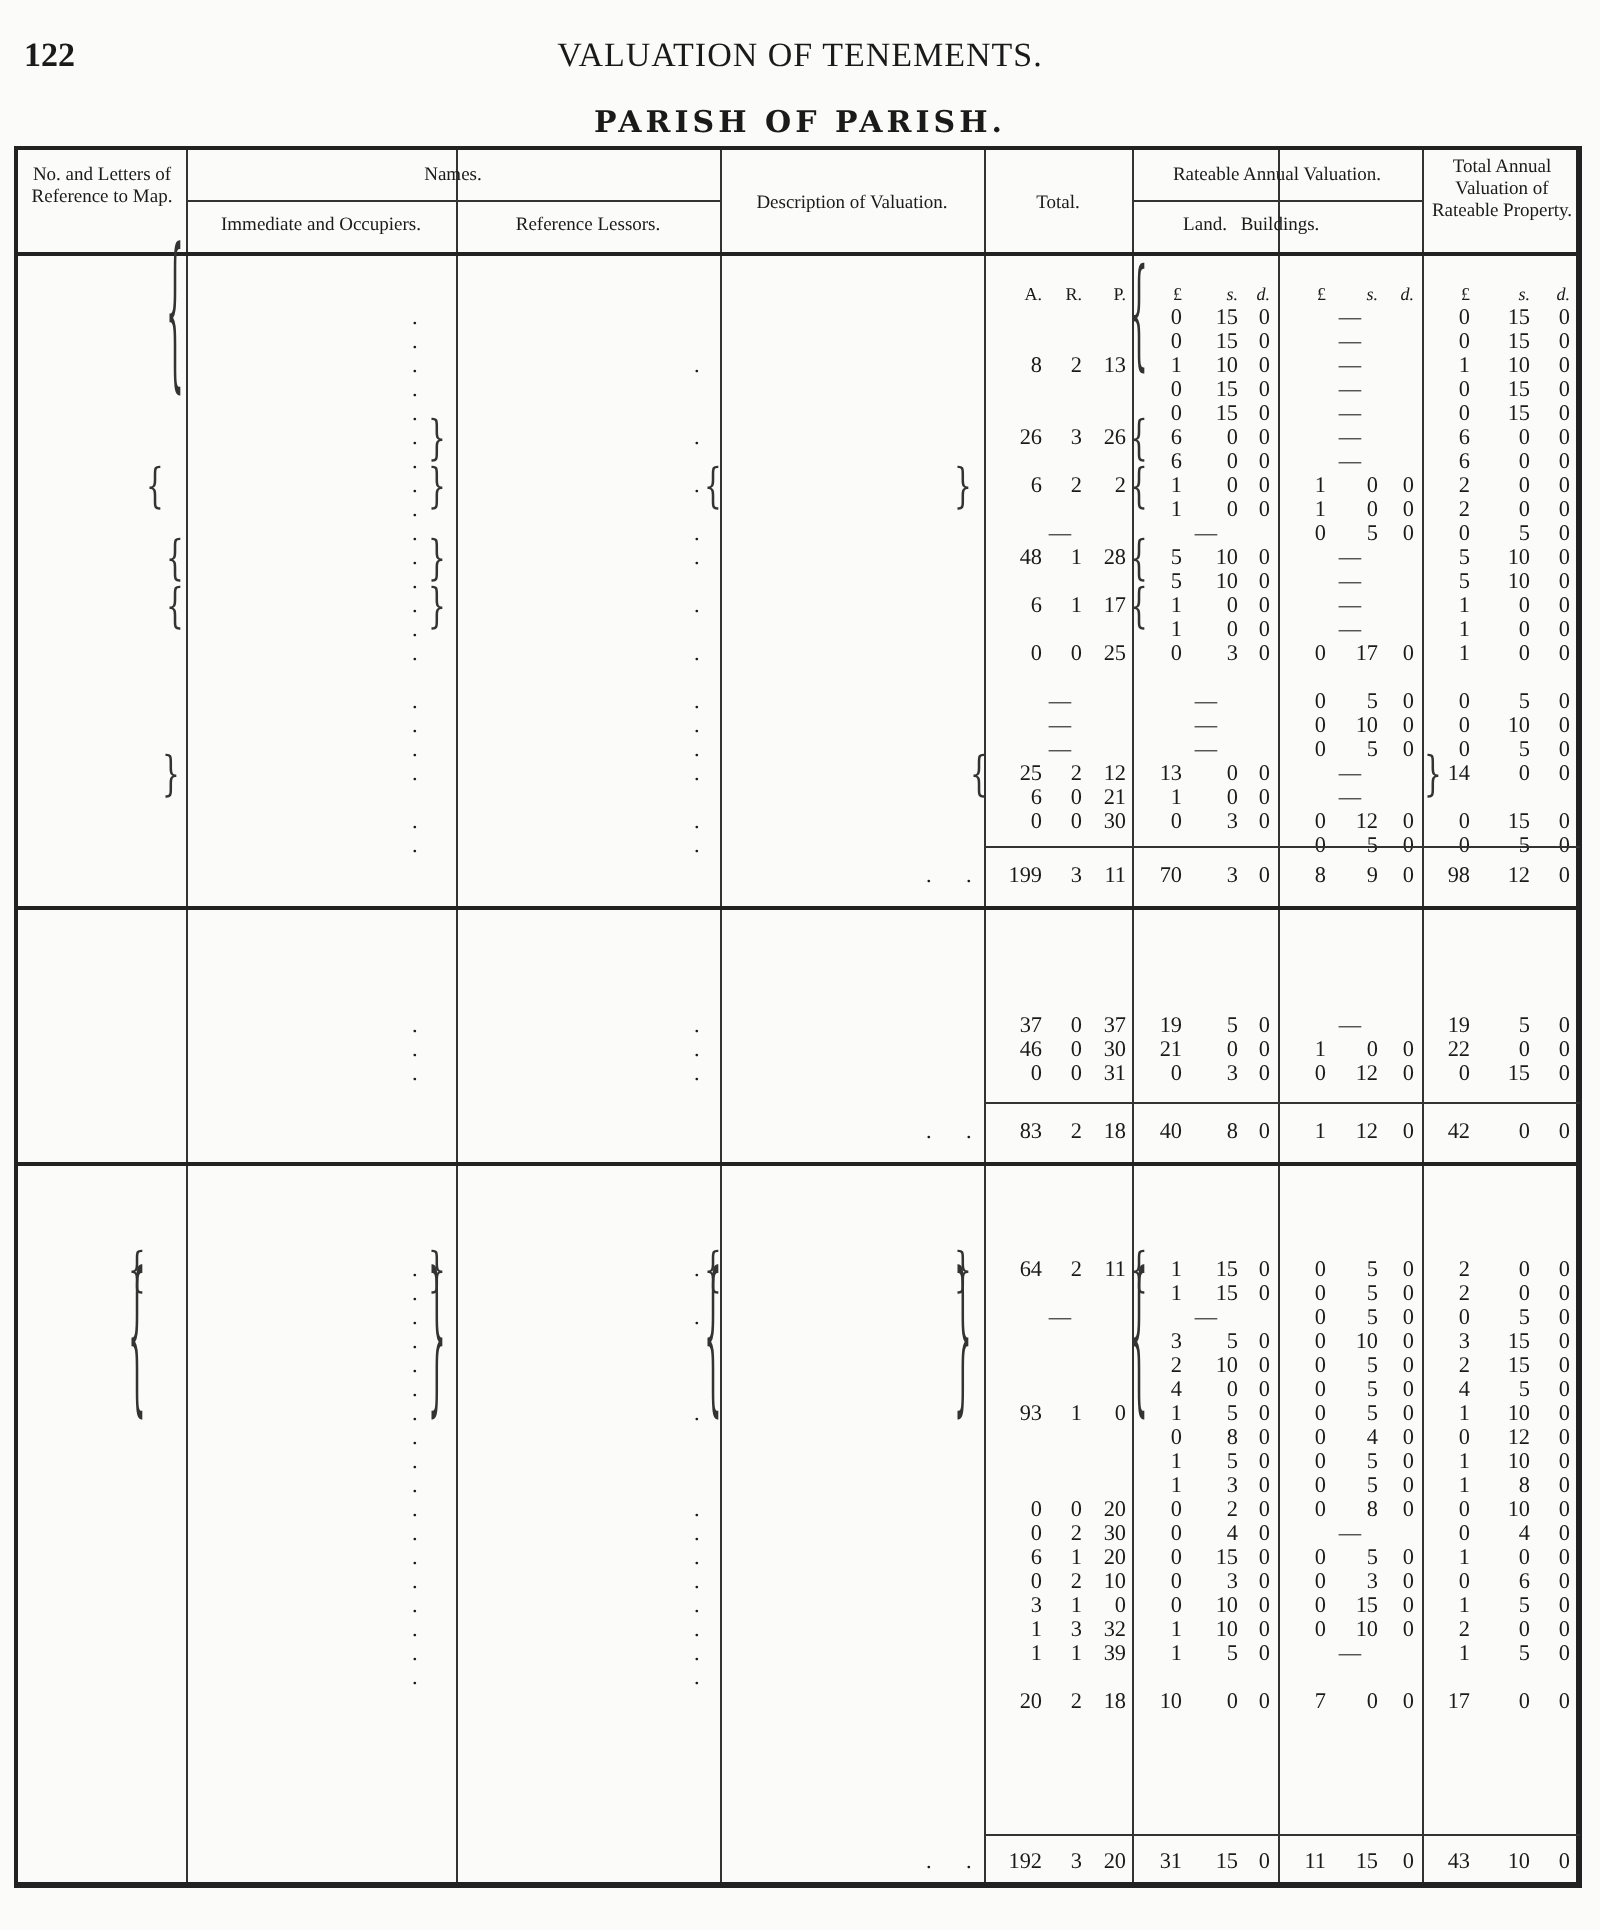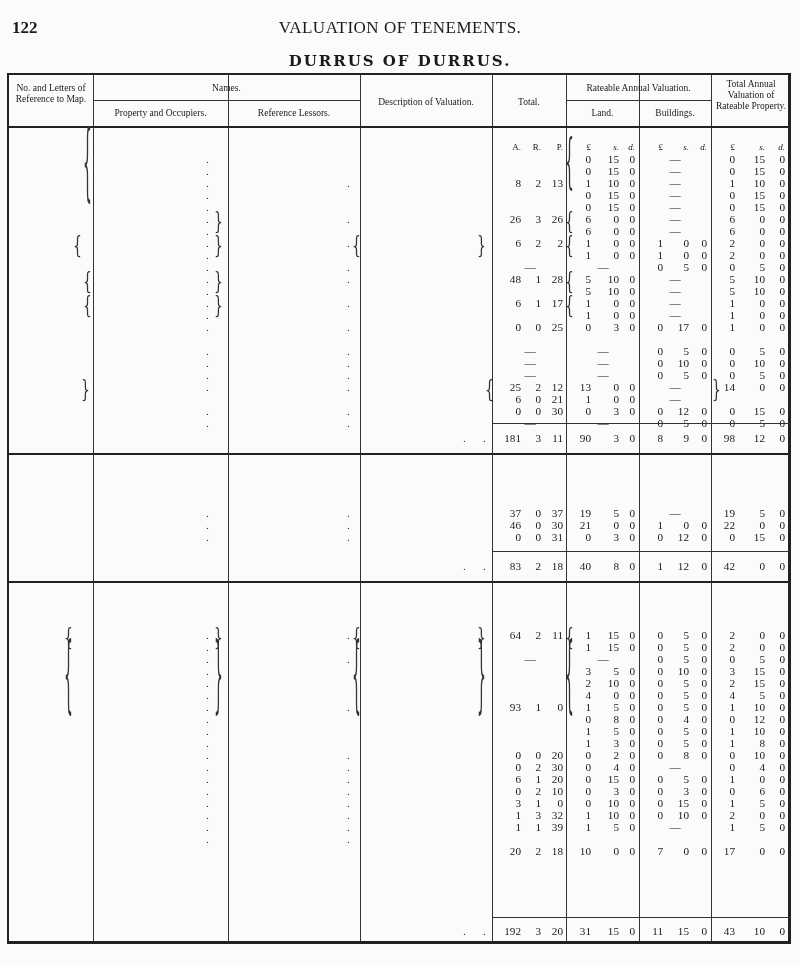--- a/index.html
+++ b/index.html
@@ -21,45 +21,45 @@
   .dots { position: absolute; top: 0; }
   .brace { position: absolute; font-family: "DejaVu Serif", serif; font-weight: 100; color: #333; transform-origin: center; line-height: 1; }
   .townland { position: absolute; font-family: "Liberation Serif", serif; font-size: 11.5px; text-align: center; line-height: 12px; white-space: nowrap; }
   .note { position: absolute; font-family: "Liberation Serif", serif; font-size: 11px; font-style: italic; line-height: 12px; white-space: nowrap; }
 </style>
 </head>
 <body>
 
 <div class="page-num">122</div>
 <div class="running-head">VALUATION OF TENEMENTS.</div>
-<div class="parish">DURRUS OF DURRUS.</div>
+<div class="parish">PARISH OF PARISH.</div>
 
 <div class="frame" id="frame">
 
   <div class="vline" style="left:84px"></div>
   <div class="vline" style="left:219px"></div>
   <div class="vline" style="left:351px"></div>
   <div class="vline" style="left:483px"></div>
   <div class="vline" style="left:557px"></div>
   <div class="vline" style="left:630px;top:0"></div>
   <div class="vline" style="left:702px"></div>
 
   <div class="hline" style="left:84px;width:267px;top:25px"></div>
   <div class="hline" style="left:557px;width:145px;top:25px"></div>
   <div class="hline thick" style="left:0;width:781px;top:51px"></div>
 
   <div class="hdr" style="left:2px;top:8px;width:80px">No. and Letters of Reference to Map.</div>
   <div class="hdr" style="left:84px;top:8px;width:267px">Names.</div>
-  <div class="hdr" style="left:84px;top:33px;width:135px">Property and Occupiers.</div>
+  <div class="hdr" style="left:84px;top:33px;width:135px">Immediate and Occupiers.</div>
   <div class="hdr" style="left:219px;top:33px;width:132px">Reference Lessors.</div>
   <div class="hdr" style="left:351px;top:22px;width:132px">Description of Valuation.</div>
   <div class="hdr" style="left:483px;top:22px;width:74px">Total.</div>
   <div class="hdr" style="left:557px;top:8px;width:145px">Rateable Annual Valuation.</div>
   <div class="hdr" style="left:557px;top:33px;width:73px">Land.</div>
-  <div class="hdr" style="left:630px;top:33px;width:72px">Buildings.</div>
+  <div class="hdr" style="left:595px;top:33px;width:72px">Buildings.</div>
   <div class="hdr" style="left:704px;top:4px;width:76px">Total Annual Valuation of Rateable Property.</div>
 
   <div id="body-layer">
       <div class="row" style="left:0;top:66px;width:780px;font-size:9px">
         <span class="c r" style="left:488px;width:24px">A.</span>
         <span class="c r" style="left:518px;width:14px">R.</span>
         <span class="c r" style="left:534px;width:20px">P.</span>
         <span class="c r it" style="left:562px;width:20px;font-style:normal">£</span>
         <span class="c r it" style="left:592px;width:18px;font-style:italic">s.</span>
         <span class="c r it" style="left:612px;width:14px;font-style:italic">d.</span>
@@ -430,24 +430,24 @@
       <span class="brace" style="left:205px;top:222px;font-size:14px;transform:scaleY(1.71);height:14px;">}</span>
       <span class="brace" style="left:556px;top:222px;font-size:14px;transform:scaleY(1.71);height:14px;">{</span>
       <span class="brace" style="left:72px;top:306px;font-size:14px;transform:scaleY(1.71);height:14px;">}</span>
       <span class="brace" style="left:476px;top:306px;font-size:14px;transform:scaleY(1.71);height:14px;">{</span>
       <span class="brace" style="left:703px;top:306px;font-size:14px;transform:scaleY(1.71);height:14px;">}</span>
       <div class="hline" style="left:483px;width:298px;top:348px"></div>
       <div class="row" style="left:0;top:357px;width:780px">
         <span class="c" style="left:404px"></span>
         <span class="dots" style="left:454px">.</span>
         <span class="dots" style="left:474px">.</span>
-        <span class="c r" style="left:488px;width:24px">181</span>
+        <span class="c r" style="left:488px;width:24px">199</span>
         <span class="c r" style="left:518px;width:14px">3</span>
         <span class="c r" style="left:534px;width:20px">11</span>
-        <span class="c r" style="left:562px;width:20px">90</span>
+        <span class="c r" style="left:562px;width:20px">70</span>
         <span class="c r" style="left:592px;width:18px">3</span>
         <span class="c r" style="left:612px;width:14px">0</span>
         <span class="c r" style="left:634px;width:20px">8</span>
         <span class="c r" style="left:662px;width:18px">9</span>
         <span class="c r" style="left:684px;width:14px">0</span>
         <span class="c r" style="left:706px;width:20px">98</span>
         <span class="c r" style="left:738px;width:18px">12</span>
         <span class="c r" style="left:762px;width:14px">0</span>
       </div>
       <div class="hline thick" style="left:0;width:781px;top:378px"></div>

